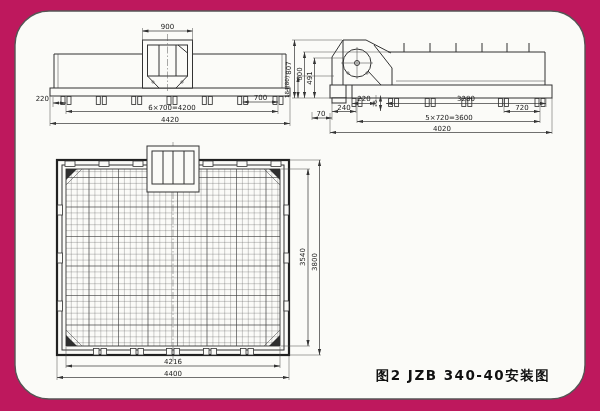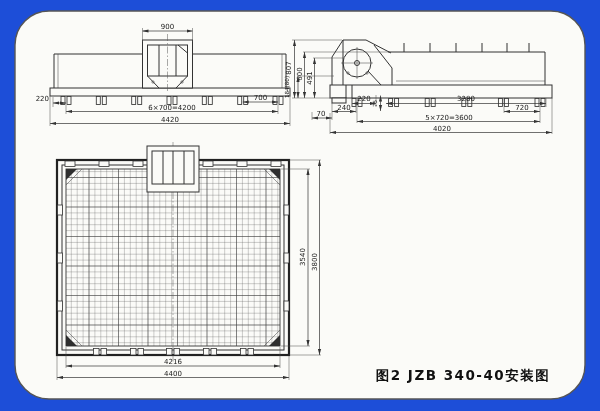--- a/index.html
+++ b/index.html
@@ -5,21 +5,21 @@
   html,body{margin:0;padding:0;}
   body{
     width:600px;height:411px;
     background:#edecE8;
     background:#edece8;
     font-family:"DejaVu Sans",sans-serif;
     overflow:hidden;
   }
   .page{
     position:relative;width:600px;height:411px;
-    background:#1d4ed8;
+    background:#be185d;
   }
   svg{display:block;}
   .ln{stroke:#333;stroke-width:1;fill:none;}
   .lnf{stroke:#333;stroke-width:1;fill:#fbfbf8;}
   .thin{stroke:#4a4a4a;stroke-width:.55;fill:none;}
   .thick{stroke:#222;stroke-width:2.2;fill:#fbfbf8;}
   .ext{stroke:#4a4a4a;stroke-width:.5;fill:none;}
   .dim{stroke:#333;stroke-width:.7;fill:none;
        marker-start:url(#arr);marker-end:url(#arr);}
   .cl{stroke:#555;stroke-width:.5;stroke-dasharray:7 2 1.5 2;fill:none;}

